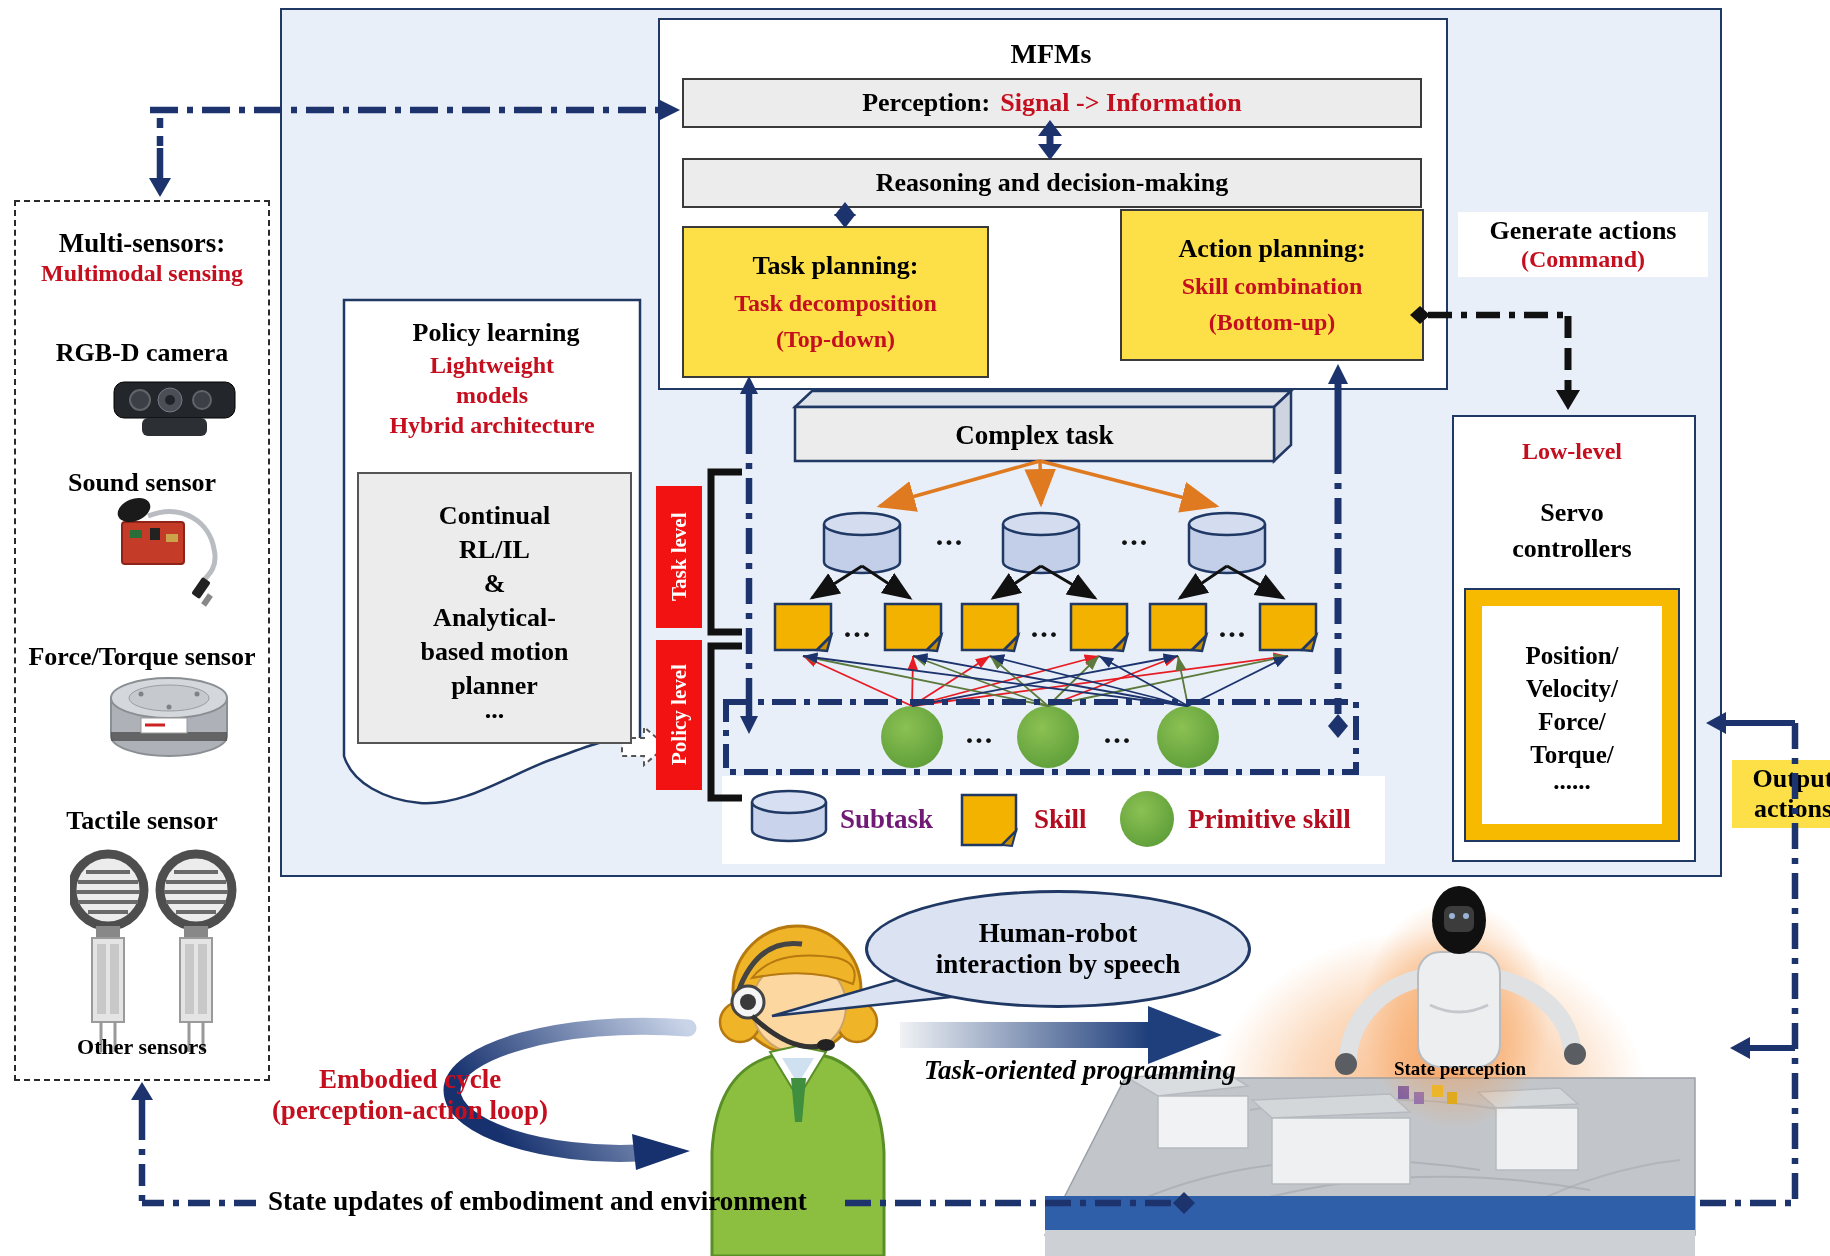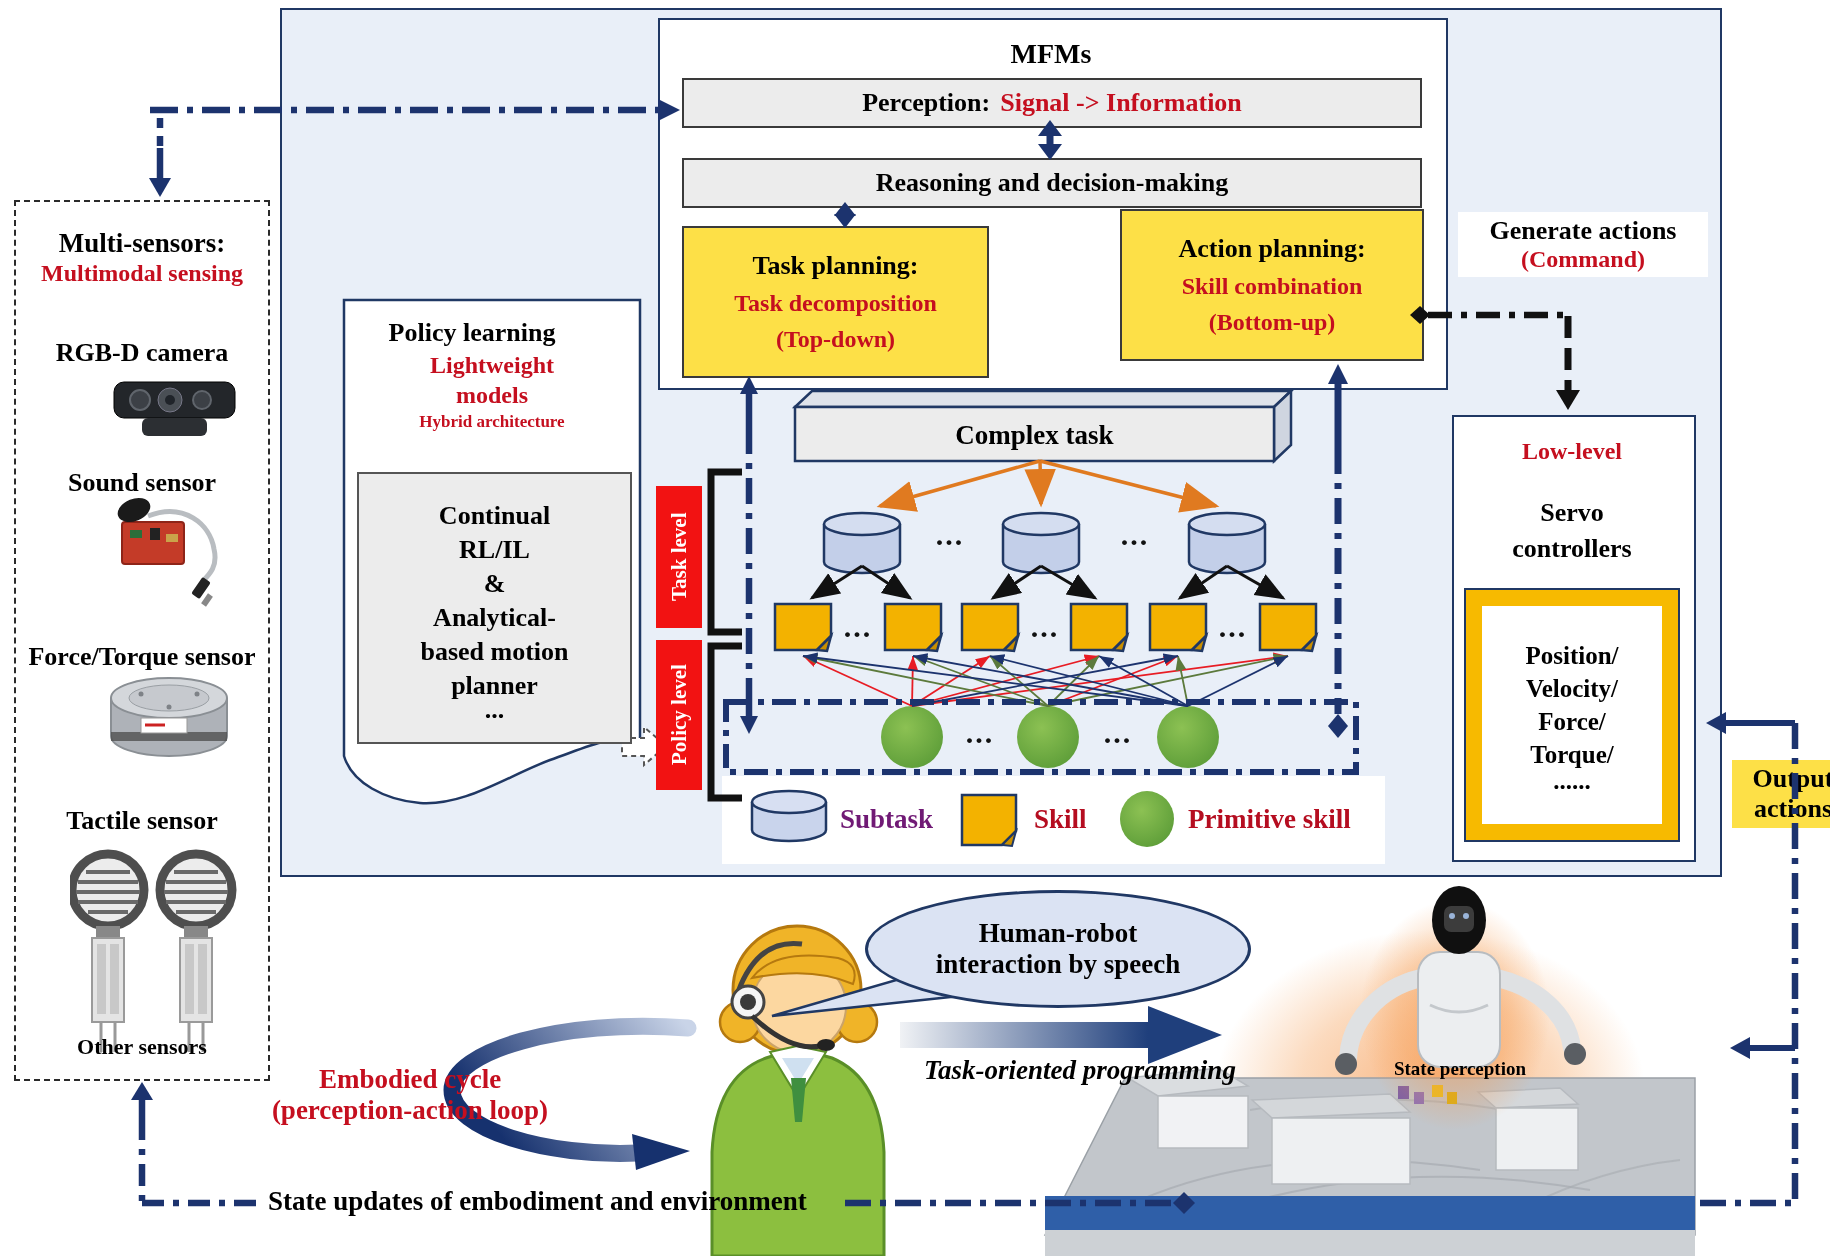--- a/index.html
+++ b/index.html
@@ -346,24 +346,24 @@
     <div class="b" style="font-size:26px;">Action planning:</div>
     <div class="b red" style="font-size:24px;">Skill combination</div>
     <div class="b red" style="font-size:24px;">(Bottom-up)</div>
   </div>
 
   <div class="d c z3" style="left:1458px;top:212px;width:250px;background:#fff;padding:4px 0;">
     <div class="b" style="font-size:26px;">Generate actions</div>
     <div class="b red" style="font-size:24px;">(Command)</div>
   </div>
 
-  <div class="d b c z3" style="left:324px;top:318px;width:296px;font-size:26px;">Policy learning</div>
+  <div class="d b c z3" style="left:348px;top:318px;width:296px;font-size:26px;">Policy learning</div>
   <div class="d b c red z3" style="left:344px;top:352px;width:296px;font-size:24px;">Lightweight</div>
   <div class="d b c red z3" style="left:344px;top:382px;width:296px;font-size:24px;">models</div>
-  <div class="d b c red z3" style="left:344px;top:412px;width:296px;font-size:17px;">Hybrid architecture</div>
+  <div class="d b c red z3" style="left:344px;top:412px;width:296px;font-size:24px;">Hybrid architecture</div>
 
   <div class="d z3" style="left:357px;top:472px;width:271px;height:268px;background:#ececec;border:2px solid #555;
               display:flex;flex-direction:column;align-items:center;justify-content:center;gap:4px;">
     <div class="b" style="font-size:26px;">Continual</div>
     <div class="b" style="font-size:26px;">RL/IL</div>
     <div class="b" style="font-size:26px;">&amp;</div>
     <div class="b" style="font-size:26px;">Analytical-</div>
     <div class="b" style="font-size:26px;">based motion</div>
     <div class="b" style="font-size:26px;">planner</div>
     <div class="b" style="font-size:26px;line-height:10px;">...</div>

